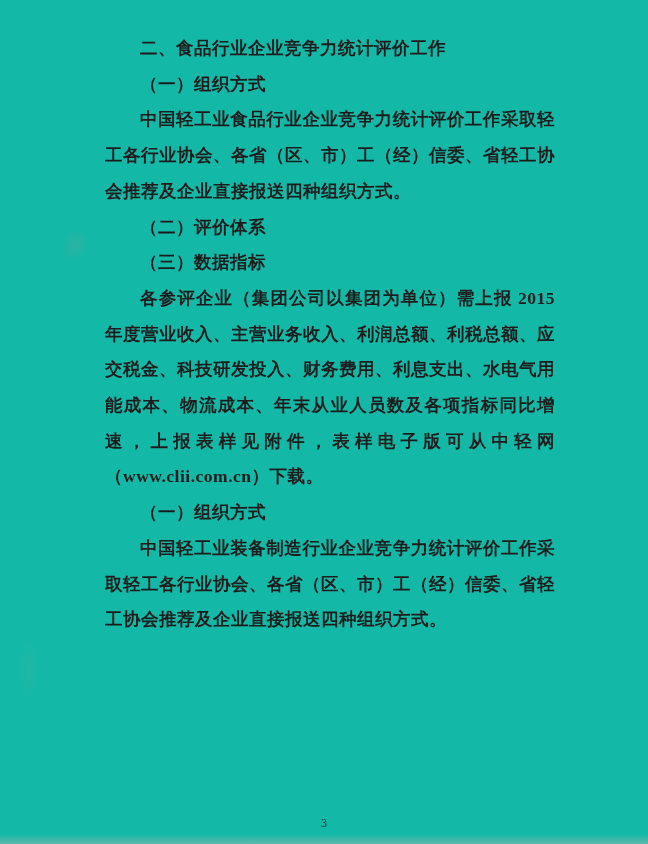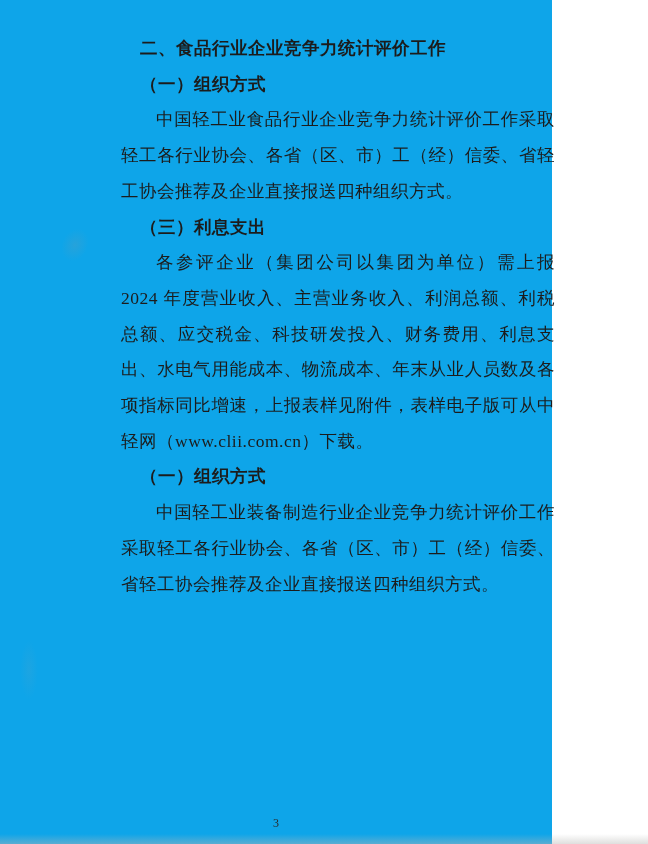--- a/index.html
+++ b/index.html
@@ -8,23 +8,23 @@
   }
   body {
     width: 648px;
     height: 844px;
     background: #ffffff;
     overflow: hidden;
     font-family: "Liberation Serif", "DejaVu Serif", serif;
   }
   .page {
     position: relative;
-    width: 552px;
+    width: 648px;
     height: 844px;
-    background: #0ea5e9;
+    background: #14b8a6;
   }
   .content {
     position: absolute;
     left: 105px;
     top: 31px;
     width: 450px;
     color: #1c1c1c;
     font-size: 17.5px;
     line-height: 35.7px;
     text-align: justify;
@@ -36,22 +36,21 @@
   }
   .heading {
     font-family: "Liberation Sans", "DejaVu Sans", sans-serif;
     font-weight: bold;
     letter-spacing: 0.5px;
   }
   .subheading {
     font-weight: bold;
   }
   .paragraph {
-    font-weight: normal;
-    margin-left: 16px;
+    font-weight: bold;
   }
   .page-number {
     position: absolute;
     left: 0;
     right: 0;
     top: 816px;
     text-align: center;
     font-size: 12px;
     color: #2a2a2a;
     font-family: "Liberation Serif", "DejaVu Serif", serif;
@@ -87,22 +86,23 @@
 
 <div class="page">
 
   <div class="scan-smudge-1"></div>
   <div class="scan-smudge-2"></div>
 
   <div class="content">
     <div class="block heading">二、食品行业企业竞争力统计评价工作</div>
     <div class="block subheading">（一）组织方式</div>
     <div class="block paragraph">中国轻工业食品行业企业竞争力统计评价工作采取轻工各行业协会、各省（区、市）工（经）信委、省轻工协会推荐及企业直接报送四种组织方式。</div>
-    <div class="block subheading">（三）利息支出</div>
-    <div class="block paragraph">各参评企业（集团公司以集团为单位）需上报 2024 年度营业收入、主营业务收入、利润总额、利税总额、应交税金、科技研发投入、财务费用、利息支出、水电气用能成本、物流成本、年末从业人员数及各项指标同比增速，上报表样见附件，表样电子版可从中轻网（www.clii.com.cn）下载。</div>
+    <div class="block subheading">（二）评价体系</div>
+    <div class="block subheading">（三）数据指标</div>
+    <div class="block paragraph">各参评企业（集团公司以集团为单位）需上报 2015 年度营业收入、主营业务收入、利润总额、利税总额、应交税金、科技研发投入、财务费用、利息支出、水电气用能成本、物流成本、年末从业人员数及各项指标同比增速，上报表样见附件，表样电子版可从中轻网（www.clii.com.cn）下载。</div>
     <div class="block subheading">（一）组织方式</div>
     <div class="block paragraph">中国轻工业装备制造行业企业竞争力统计评价工作采取轻工各行业协会、各省（区、市）工（经）信委、省轻工协会推荐及企业直接报送四种组织方式。</div>
 
   </div>
 
   <div class="page-number">3</div>
 
   <div class="bottom-shade"></div>
 
 </div>

